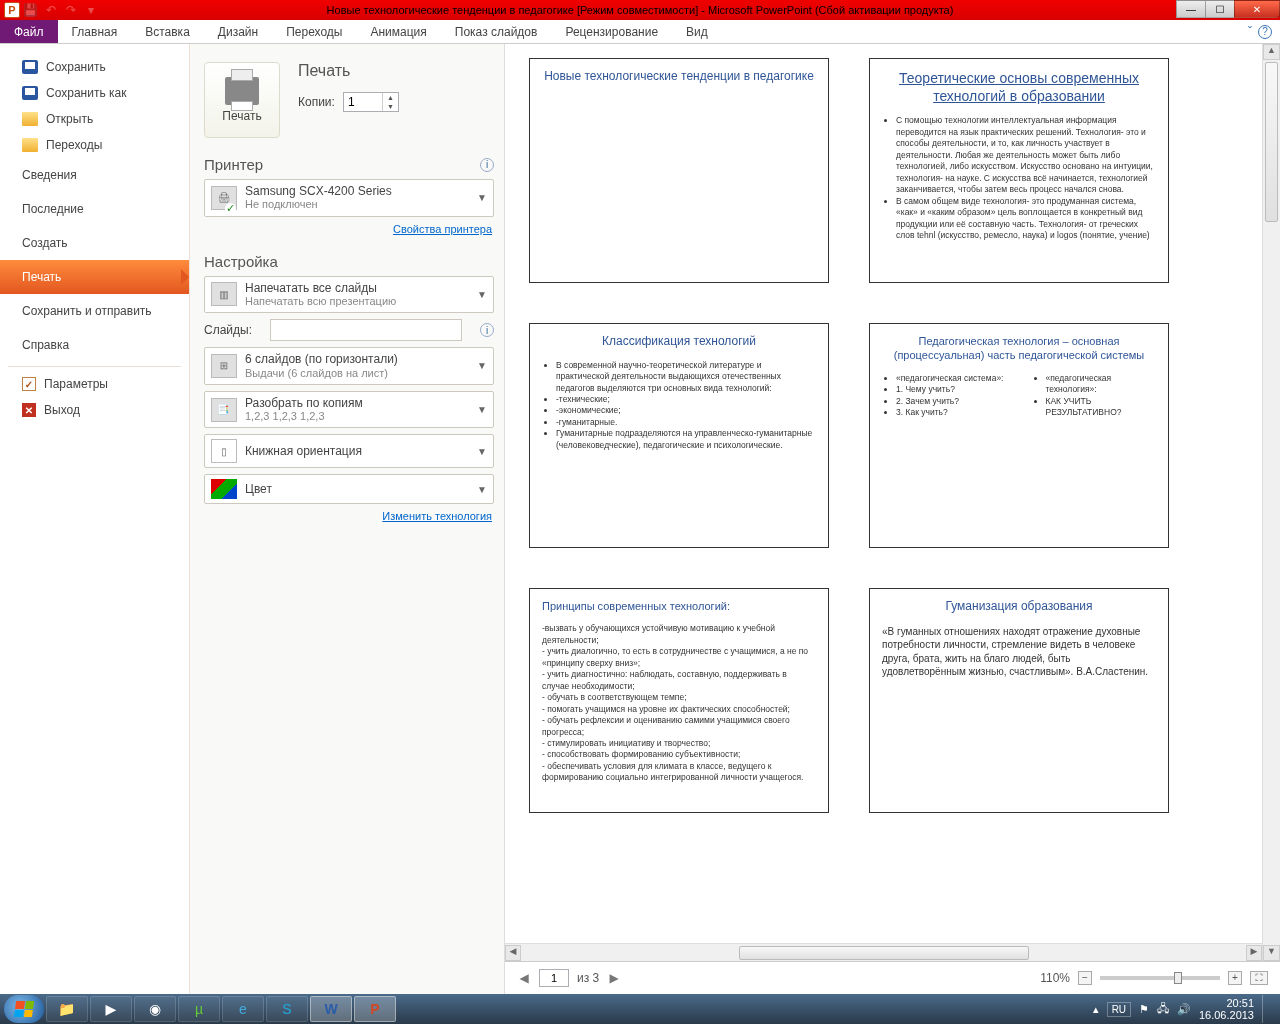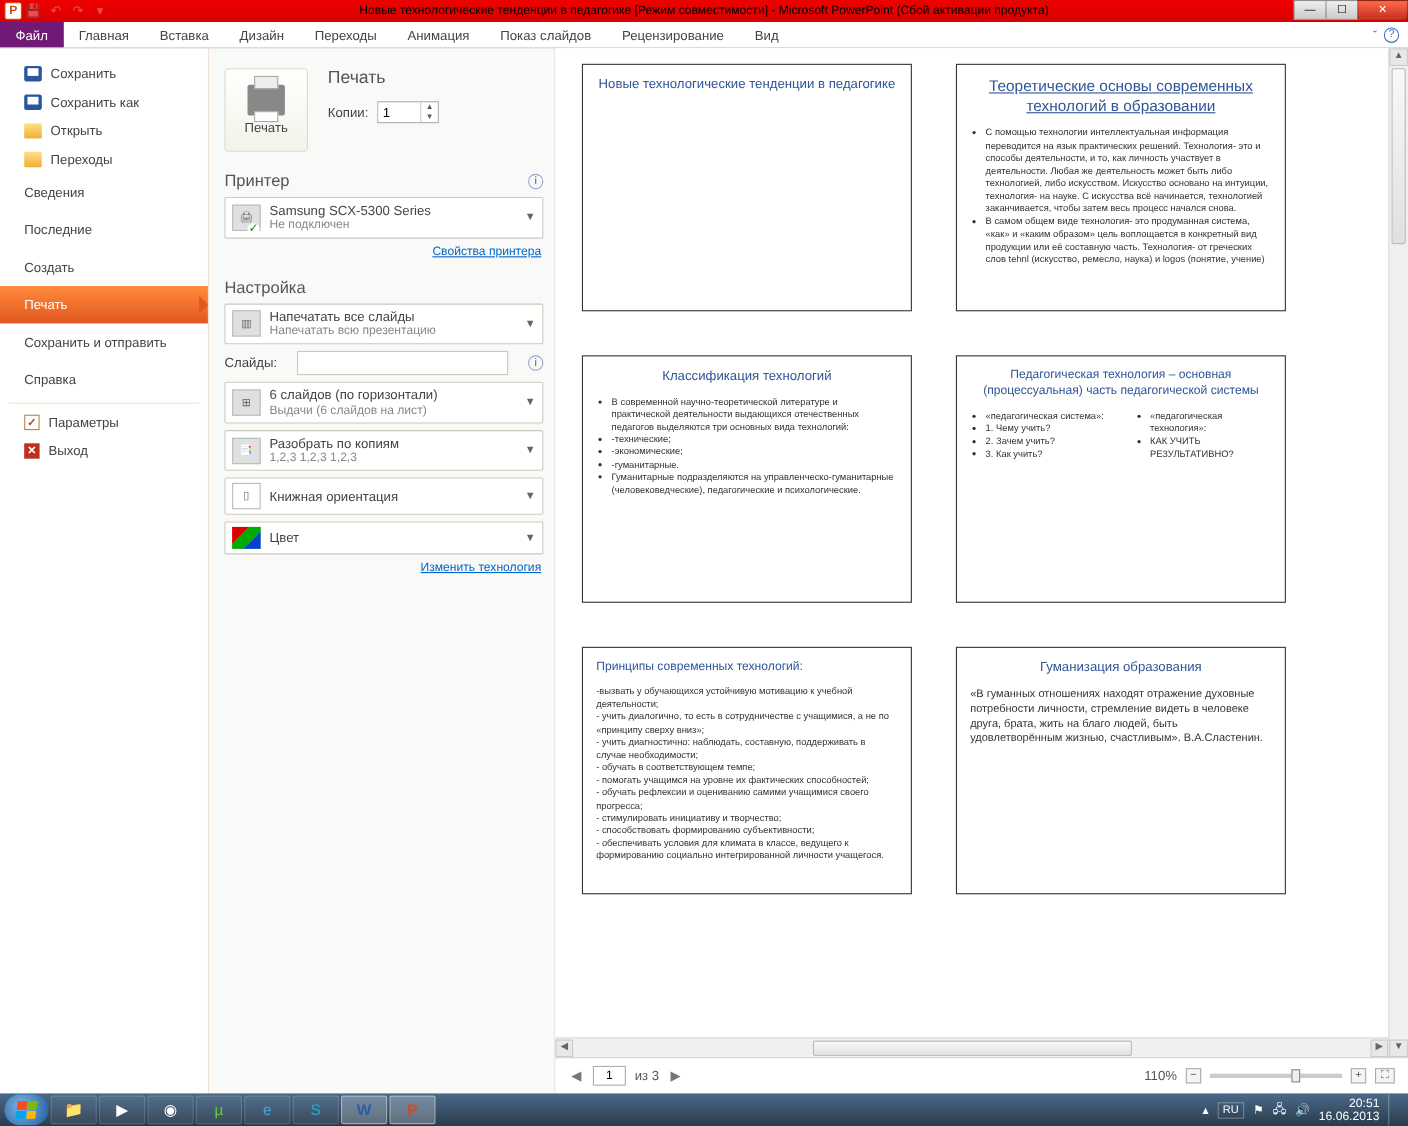--- a/index.html
+++ b/index.html
@@ -191,21 +191,21 @@
       </div>
     </div>
 
     <div class="section-head">
         <span>Принтер</span>
         <span class="info">i</span>
       </div>
     <div class="dd">
       <div class="dd-ic green">🖨</div>
       <div class="dd-txt">
-          <div>Samsung SCX-5300 Series</div>
+          <div>Samsung SCX-4200 Series</div>
           <div class="sub">Не подключен</div>
         </div>
       <div class="chev">▼</div>
     </div>
     <div class="link-right">Свойства принтера</div>
 
     <div class="section-head">
         <span>Настройка</span>
       </div>
     <div class="dd">

